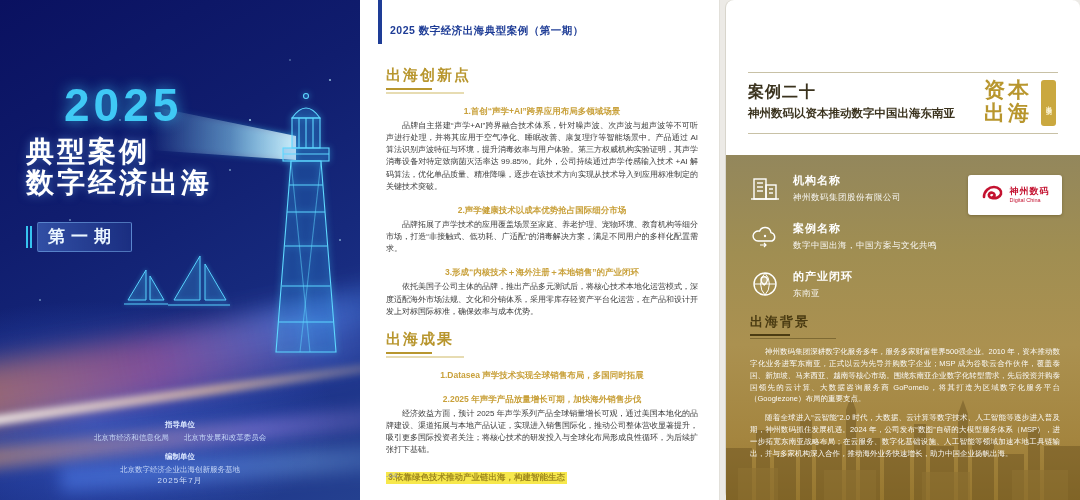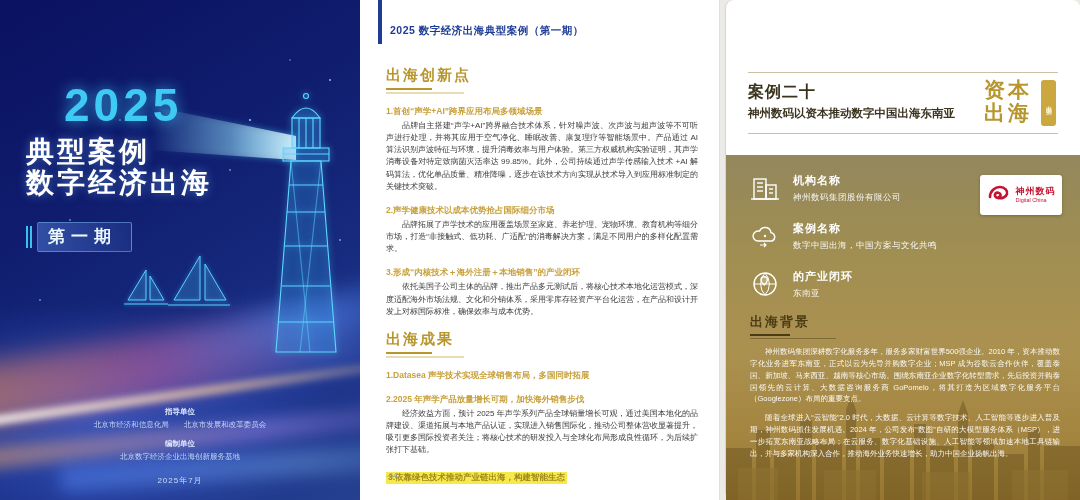--- a/index.html
+++ b/index.html
@@ -31,32 +31,32 @@
   .issue-badge { position:absolute; left:26px; top:222px; display:flex; align-items:center; }
   .issue-bars { width:7px; height:22px; margin-right:4px;
                 background:linear-gradient(90deg,#37c3f0 0 2px, transparent 2px 4px, #37c3f0 4px 6px, transparent 6px); }
   .issue-box { background:linear-gradient(90deg, rgba(90,140,230,.45), rgba(90,140,230,.12));
                border:1px solid rgba(140,200,255,.45); border-radius:2px; padding:2px 14px 3px 10px;
                color:#eaf6ff; font-size:17px; font-weight:700; letter-spacing:6px; }
   .cover-footer { position:absolute; left:0; right:0; bottom:14px; text-align:center; color:#c9d9f7; }
   .cf-label { font-size:7.5px; font-weight:700; color:#dce8ff; }
   .cf-line  { font-size:7.5px; margin-top:3px; color:#c3d4f5; }
   .cf-gap   { margin-top:9px; }
-  .cf-date  { margin-top:13px; font-size:8px; color:#cfdcf8; letter-spacing:1px; }
+  .cf-date  { font-size:8px; color:#cfdcf8; letter-spacing:1px; }
 
   
   .page-mid { position:relative; width:360px; height:500px; background:#fff; box-shadow:inset -1px 0 0 #e2e0da;padding-left:36px; }
   .mid-bar { position:absolute; left:18px; top:0; width:4px; height:44px; background:#1e3c96; }
   .mid-header { position:absolute; left:30px; top:24px; color:#1e3c96; font-weight:800; font-size:10.5px; letter-spacing:.5px; }
   .mid-body { position:absolute; left:26px; right:22px; top:66px; }
   .sec-title { color:#b8962e; font-size:15px; font-weight:800; letter-spacing:2px; }
   .sec-rule  { width:78px; margin:3px 0 7px; }
   .sec-rule b { display:block; height:2px; background:#b8962e; width:46px; }
   .sec-rule i { display:block; height:2px; background:#e7dcb2; margin-top:2px; }
-  .item-h { color:#c9a13b; font-weight:800; font-size:8.5px; margin-top:12px; }
+  .item-h { color:#c9a13b; font-weight:800; font-size:8.5px; margin-top:12px;text-align:center; }
   .item-h.hl { display:inline-block; background:#f7e84c; color:#a08a1f; padding:0 2px; }
   .item-p { font-size:8px; color:#3c3c3c; line-height:1.52; text-align:justify; text-indent:2em; margin:2px 0 3px; }
   .sec2 { margin-top:12px; }
   .page-num { position:absolute; left:26px; bottom:20px; color:#9a9a9a; font-size:8px; }
 
   
   .page-case { position:relative; width:354px; height:500px; background:#fff; margin-left:6px; box-shadow:-1px 0 0 #d8d5cc;border-radius:8px; }
   .hline { position:absolute; left:22px; right:22px; height:1px; background:#c8c1a6; }
   .hl-top { top:72px; } .hl-bot { top:133px; }
   .case-label { position:absolute; left:22px; top:82px; font-size:16px; font-weight:800; color:#3a321d; letter-spacing:1px; }
@@ -66,21 +66,21 @@
   .case-seal  { position:absolute; right:24px; top:80px; width:15px; height:46px; background:#caa83f; border-radius:3px;
                 color:#fdf6d8; font-size:6px; writing-mode:vertical-rl; text-align:center; line-height:15px; letter-spacing:1px; }
   .gold-area { position:absolute; left:0; right:0; top:155px; bottom:0; overflow:hidden;
                background:linear-gradient(180deg,#93875c 0%, #a08e52 28%, #ab9150 55%, #a4853f 82%, #97772f 100%); }
   .skyline { position:absolute; left:0; right:0; bottom:0; height:110px; opacity:.55; }
   .info { position:absolute; left:24px; top:18px; }
   .info-row { display:flex; margin-bottom:17px; }
   .info-icon { width:30px; height:30px; margin-right:13px; flex:none; }
   .info-label { color:#fff; font-weight:800; font-size:11px; letter-spacing:1px; }
   .info-value { color:rgba(255,255,255,.93); font-size:8.5px; margin-top:4px; letter-spacing:.5px; }
-  .logo-card { position:absolute; right:18px; top:20px; width:82px; height:40px; background:#fff; border-radius:3px;
+  .logo-card { position:absolute; right:18px; top:20px; width:94px; height:40px; background:#fff; border-radius:3px;
                display:flex; align-items:center; justify-content:center; gap:5px; box-shadow:0 1px 3px rgba(60,45,10,.35); }
   .logo-txt { line-height:1.1; }
   .logo-cn { color:#c41230; font-weight:800; font-size:9px; letter-spacing:1px; }
   .logo-en { color:#c41230; font-size:5.5px; }
   .bg-sec { position:absolute; left:24px; right:20px; top:158px; }
   .bg-title { color:#4a3b12; font-size:13px; font-weight:800; letter-spacing:2px; }
   .bg-rule b { display:block; width:40px; height:2px; background:#4a3b12; margin-top:3px; }
   .bg-rule i { display:block; width:86px; height:1px; background:rgba(74,59,18,.45); margin-top:2px; }
   .bg-p { color:rgba(255,255,255,.95); font-size:7.5px; line-height:1.58; text-align:justify; text-indent:2em; margin-top:7px; }
 </style>

